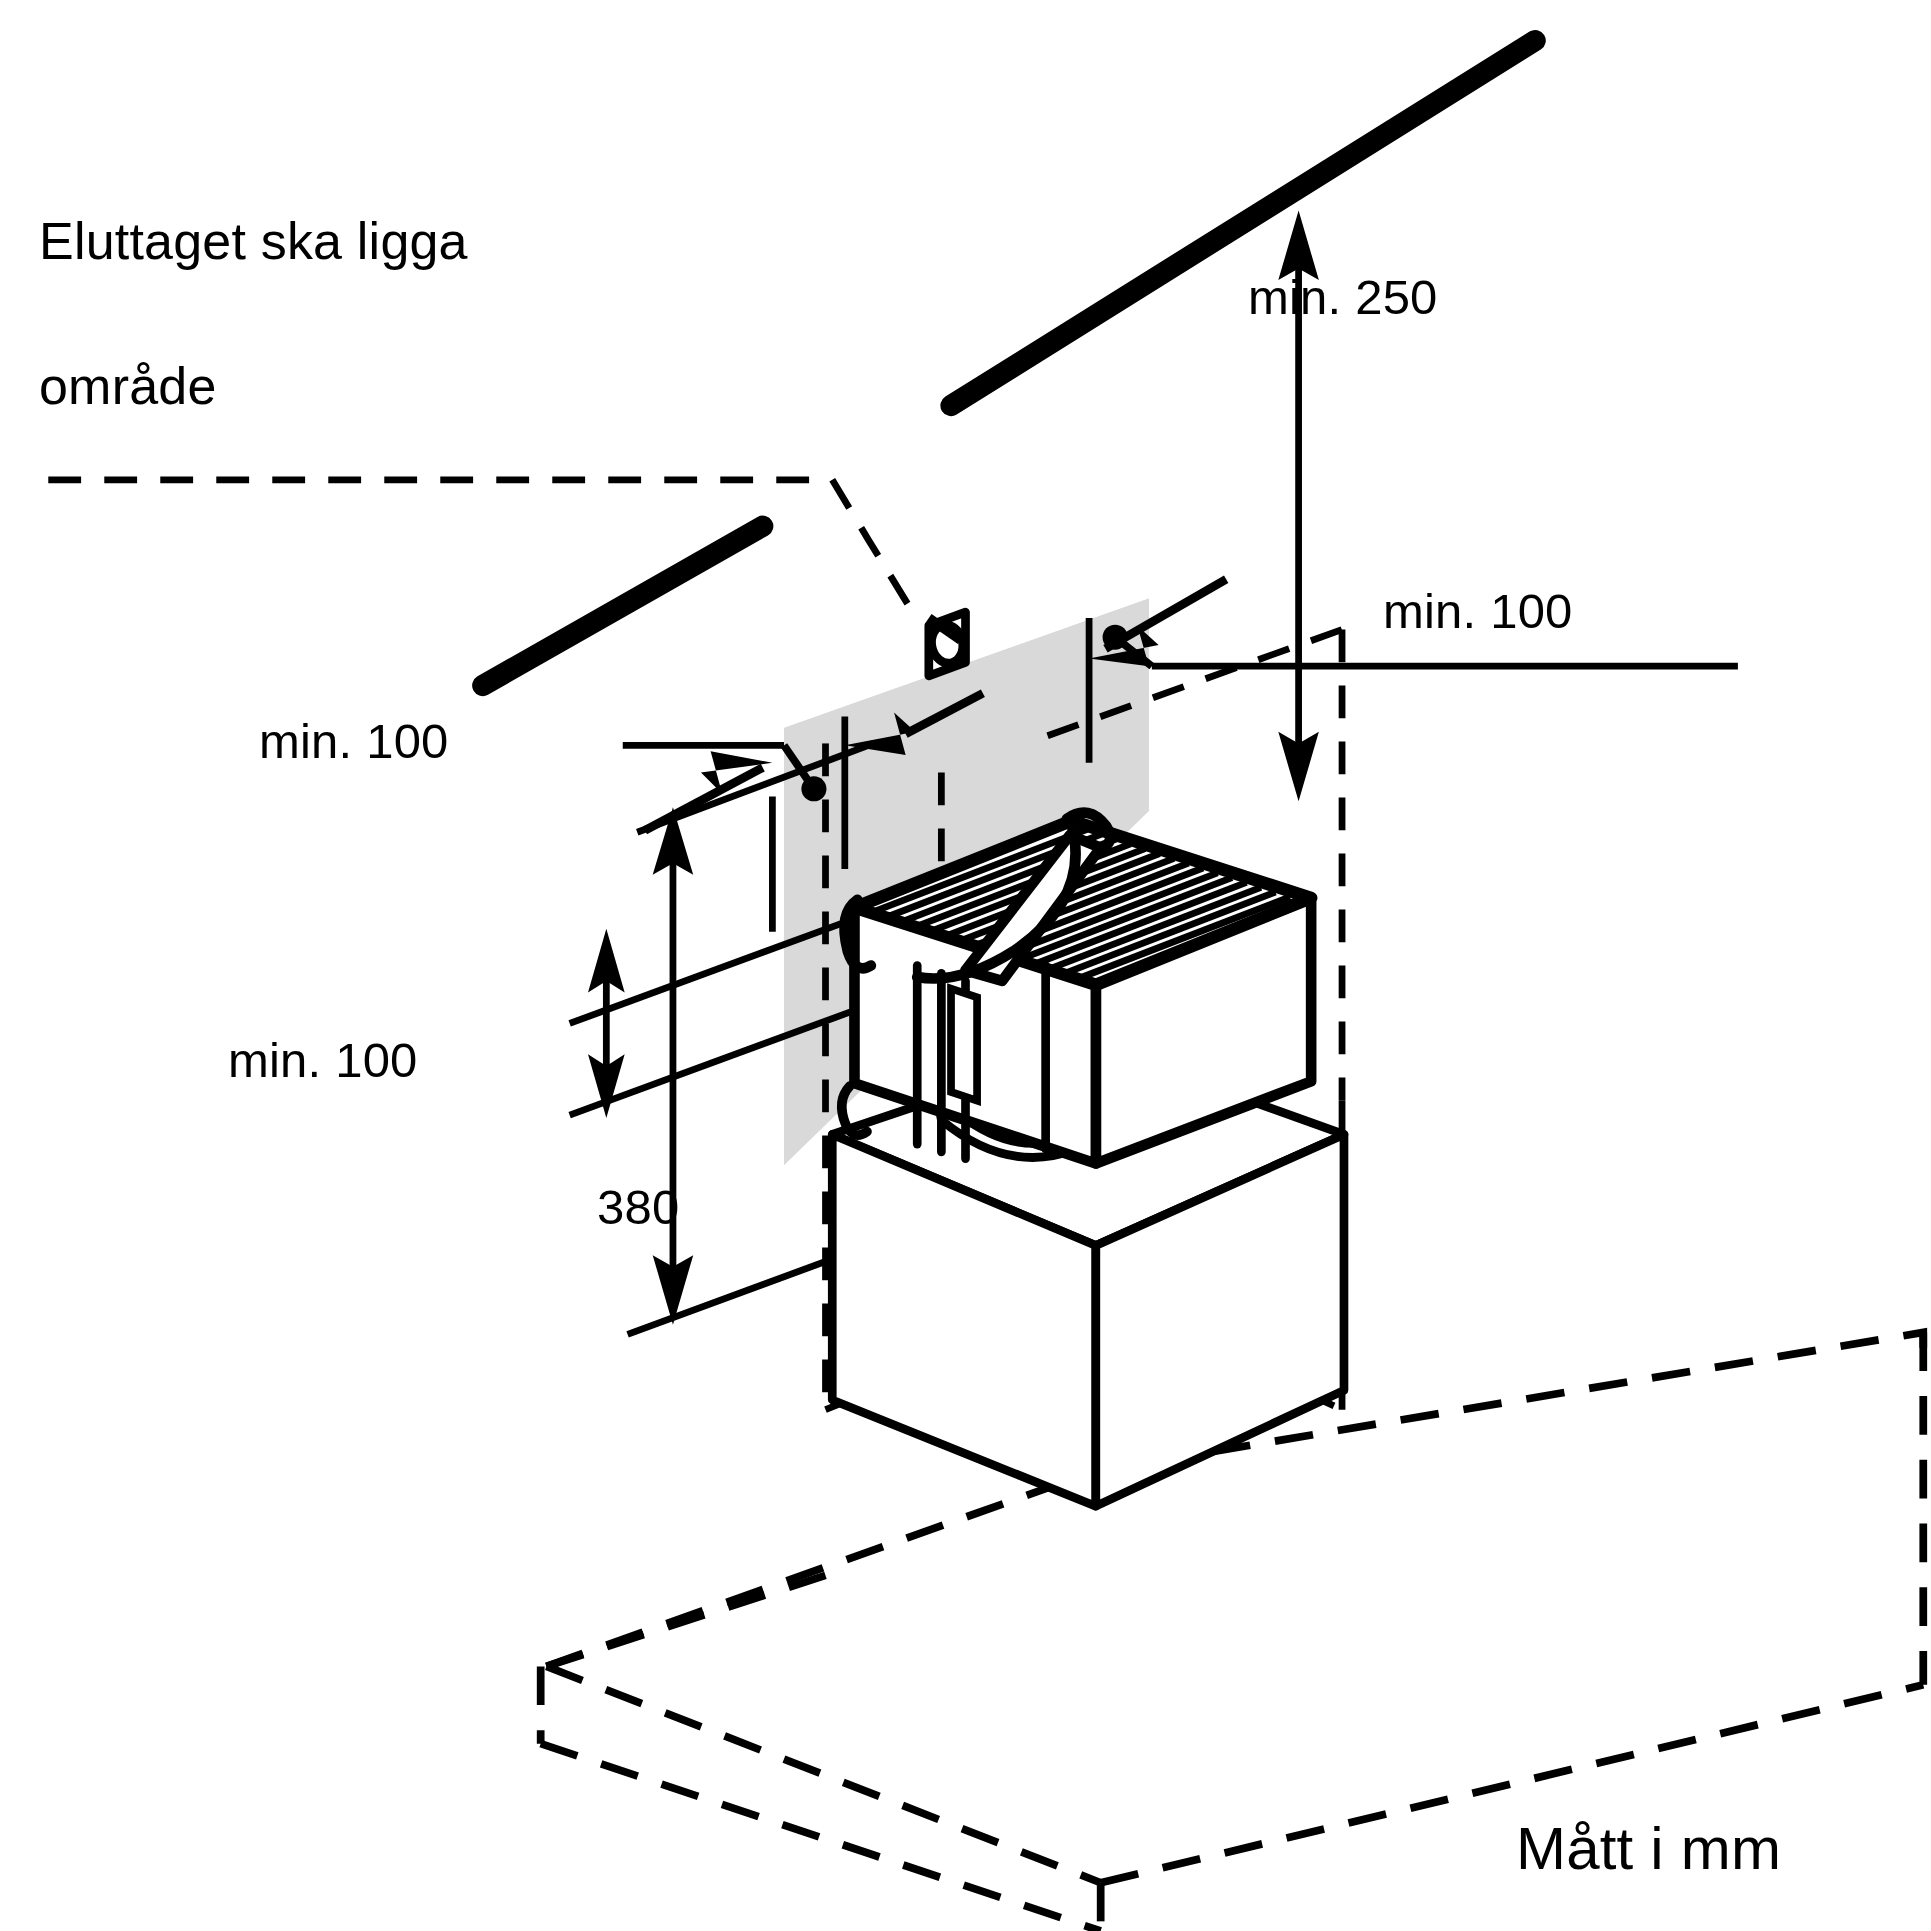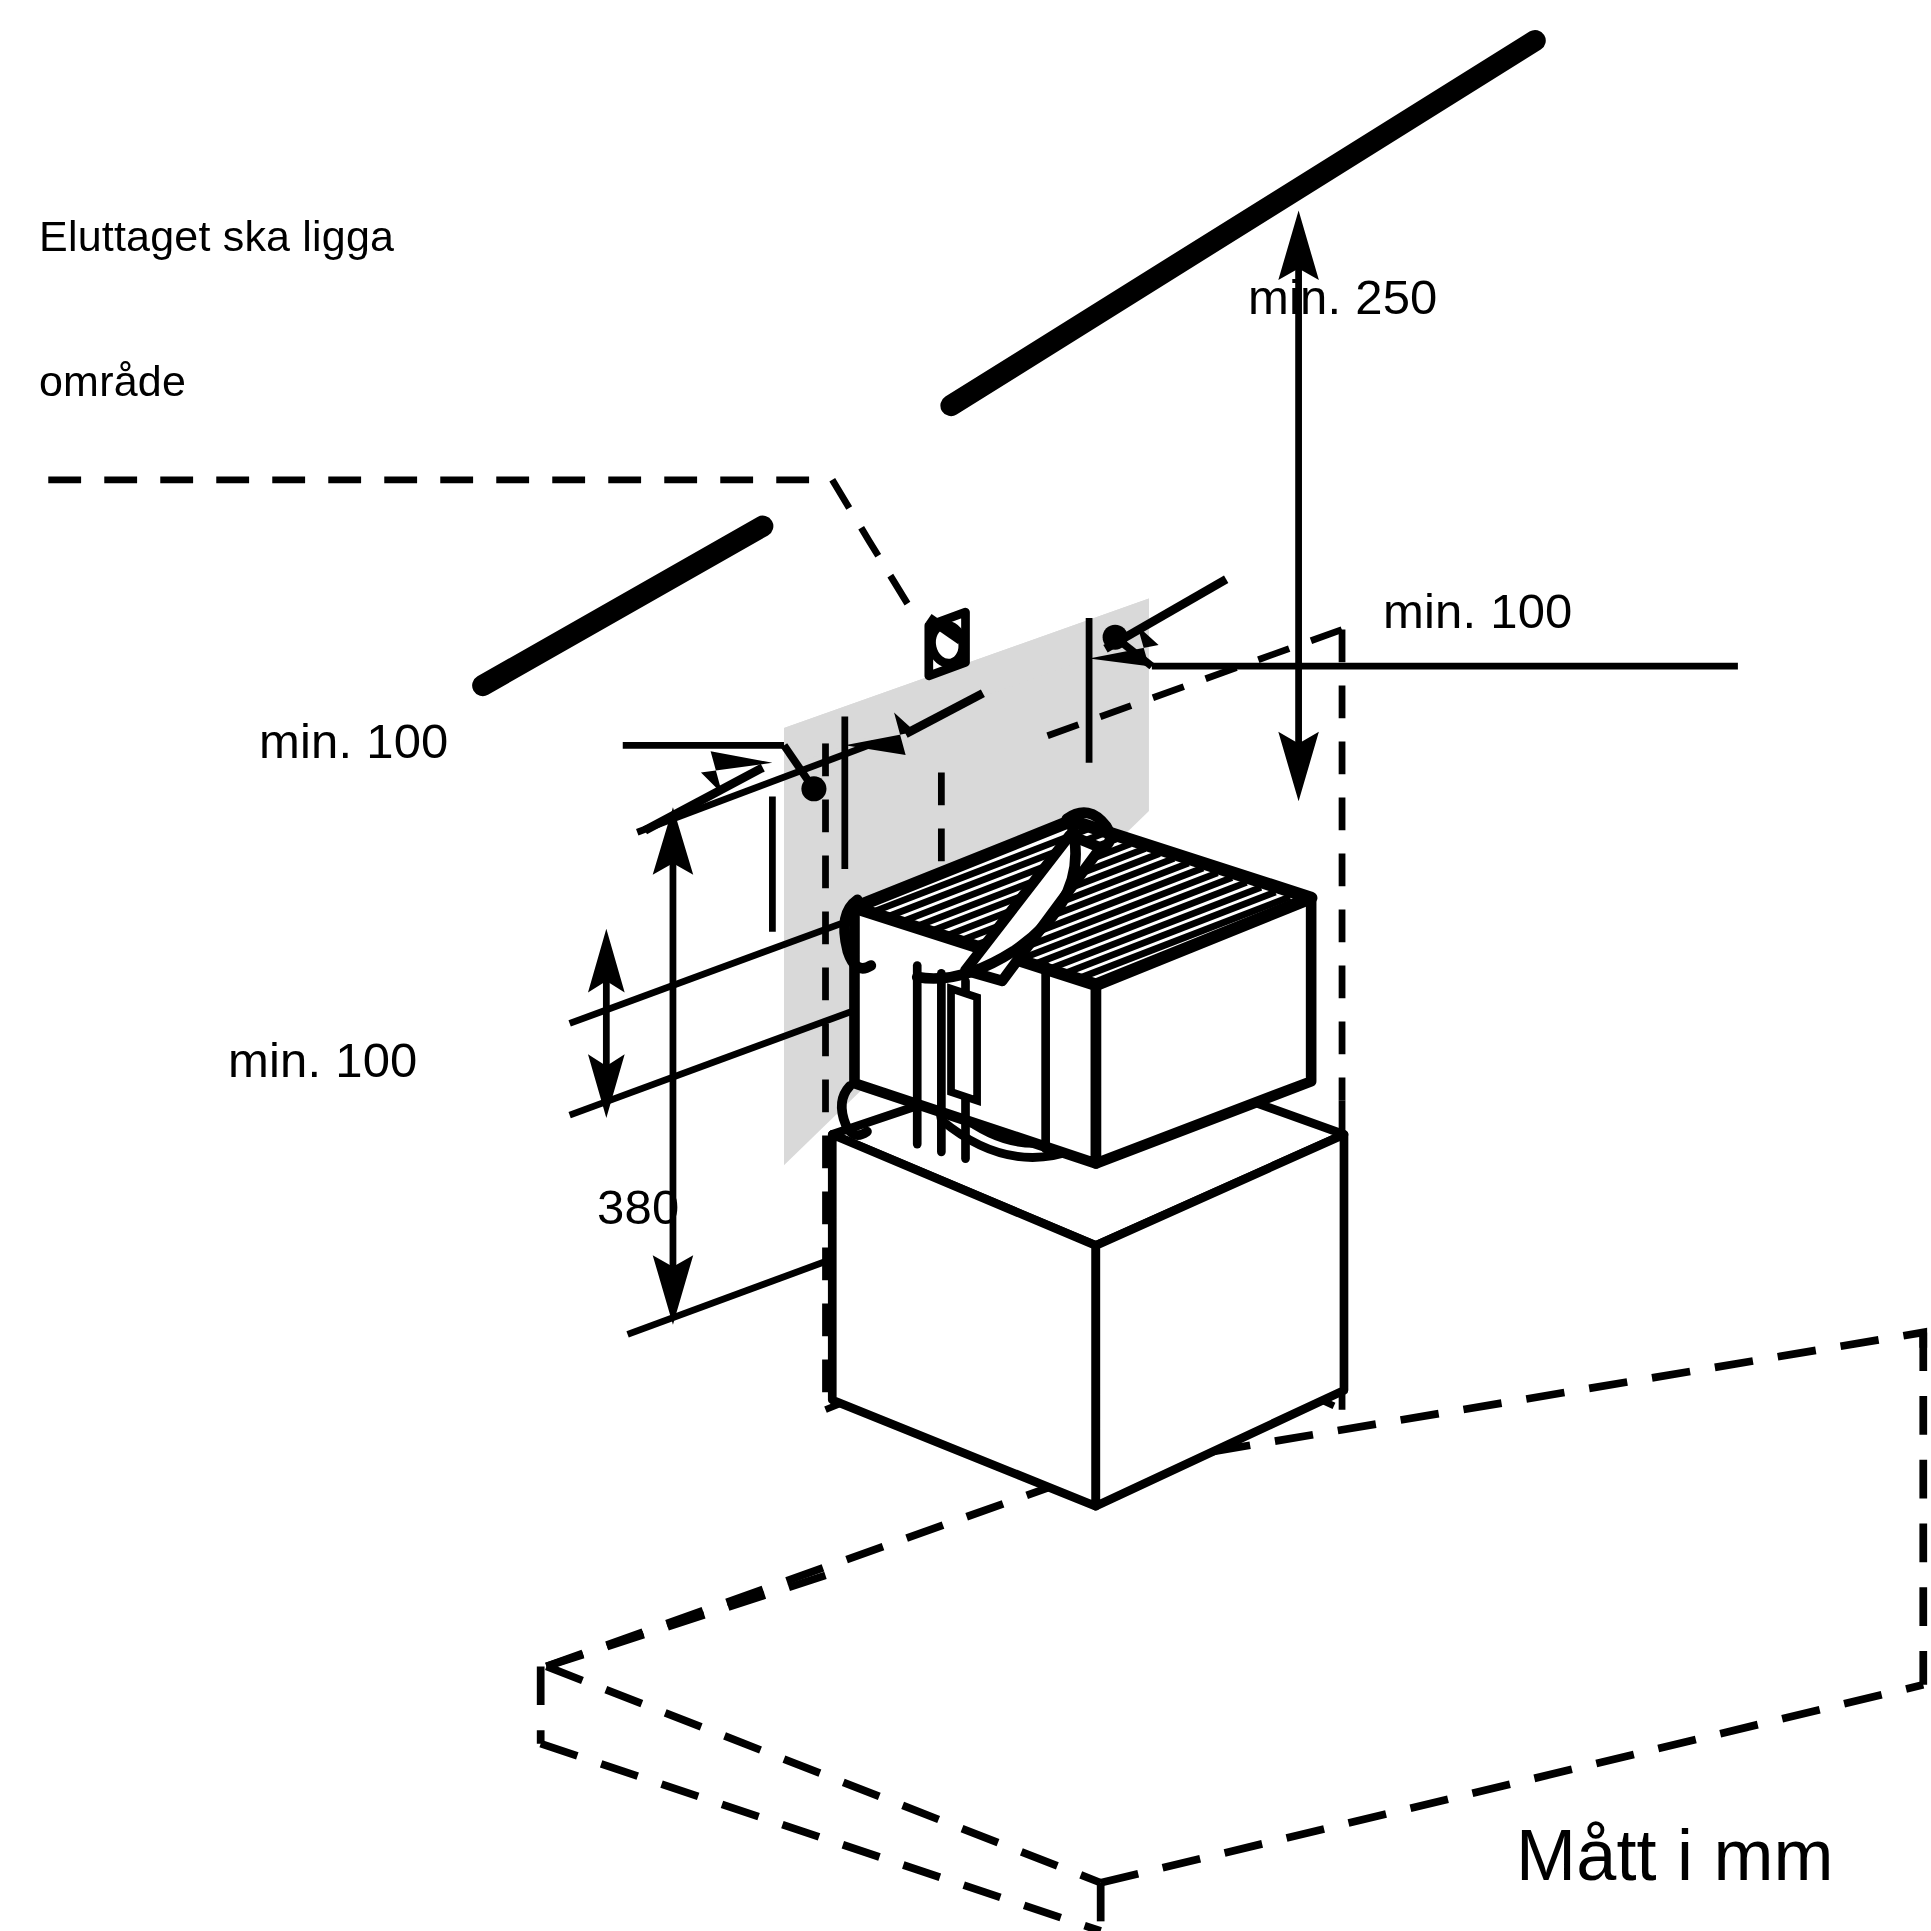--- a/index.html
+++ b/index.html
@@ -25,28 +25,28 @@
   .lbl {
     position: absolute;
     color: #000000;
     font-family: "Liberation Sans", sans-serif;
     font-weight: 400;
     white-space: pre;
     line-height: 1.12;
     letter-spacing: 0.2px;
   }
   .note {
-    font-size: 43px;
+    font-size: 52px;
     line-height: 1.15;
   }
   .dim {
     font-size: 49px;
   }
   .units {
-    font-size: 72px;
+    font-size: 60px;
   }
 </style>
 </head>
 <body>
 
 <div id="root">
 
   <svg class="dia" viewBox="0 0 2000 2000" xmlns="http://www.w3.org/2000/svg">
 
     <g>

